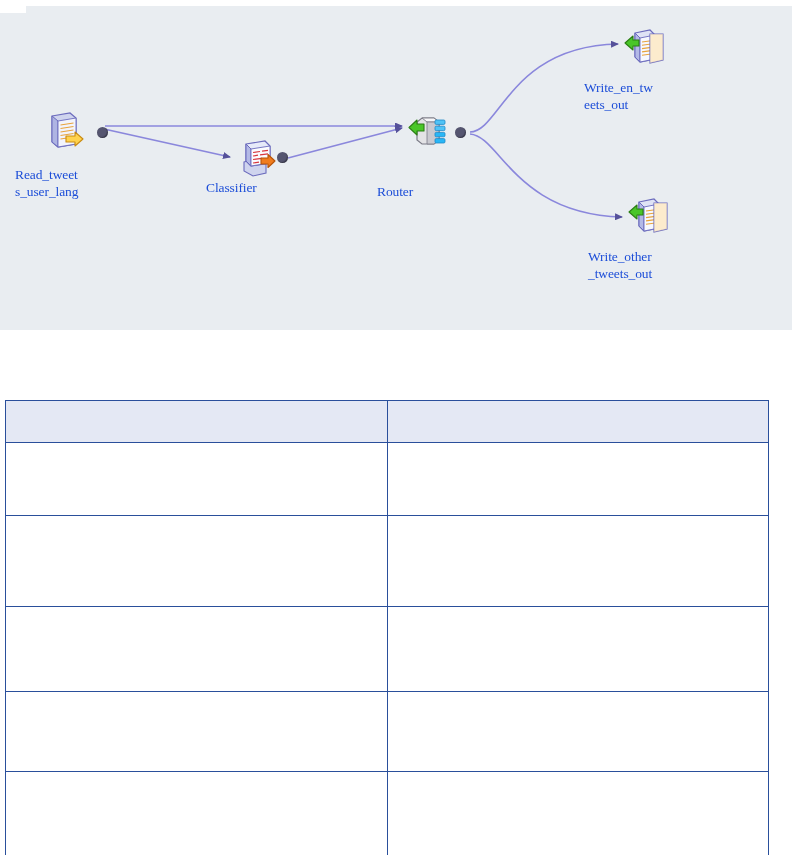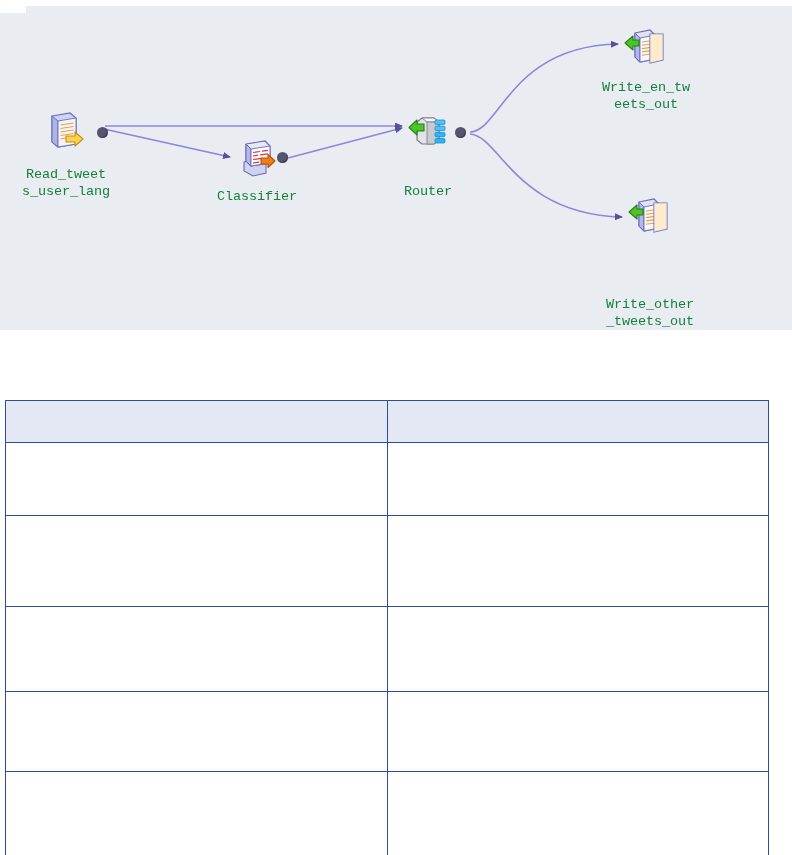--- a/index.html
+++ b/index.html
@@ -43,44 +43,43 @@
   .node {
     position: absolute;
   }
   .node-icon {
     position: absolute;
     width: 44px;
     height: 44px;
   }
   .node-label {
     position: absolute;
-    text-align: center;
-    font-family: Liberation Mono, monospace;
+    font-family: Liberation Serif, serif;
     font-size: 13.5px;
     line-height: 17px;
-    color: #15803d;
+    color: #1d4ed8;
     white-space: pre-line;
     letter-spacing: -0.1px;
   }
 
   
   #node-read        { left: 44px;  top: 104px; }
   #node-read .node-label  { left: -29px; top: 56px; width: 102px; }
 
   #node-classifier  { left: 235px; top: 130px; }
-  #node-classifier .node-label { left: -29px; top: 52px; width: 102px; }
+  #node-classifier .node-label { left: -29px; top: 43px; width: 102px; }
 
   #node-router      { left: 406px; top: 104px; }
   #node-router .node-label { left: -29px; top: 73px; width: 102px; }
 
   #node-write-en    { left: 624px; top: 18px; }
   #node-write-en .node-label { left: -40px; top: 55px; width: 124px; }
 
   #node-write-other { left: 628px; top: 187px; }
-  #node-write-other .node-label { left: -40px; top: 55px; width: 124px; margin-top: 48px; }
+  #node-write-other .node-label { left: -40px; top: 55px; width: 124px; }
 
   .port-dot {
     position: absolute;
     width: 11px;
     height: 11px;
     border-radius: 50%;
     background: #555570;
     box-shadow: inset -1px -1px 1px rgba(0,0,0,.35);
   }
 

